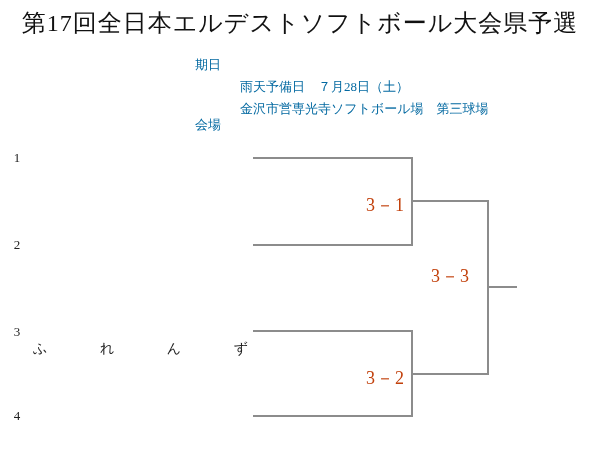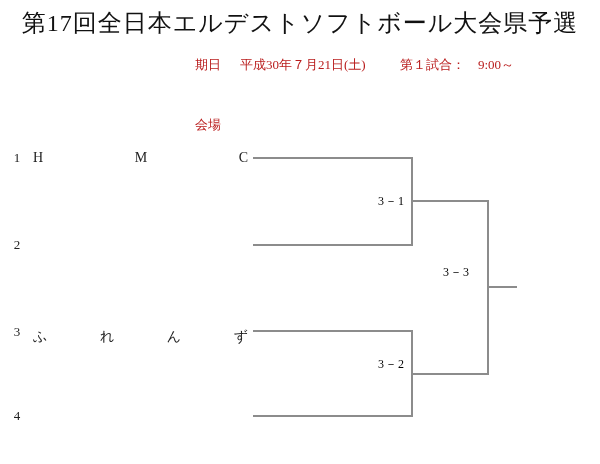--- a/index.html
+++ b/index.html
@@ -19,81 +19,80 @@
     position:absolute;top:7px;left:0;width:600px;
     text-align:center;
     font-size:24px;letter-spacing:1px;
     color:#111111;
     white-space:nowrap;
   }
   .hdr{
     position:absolute;
     font-size:13px;
     white-space:nowrap;
-    color:#b91c1c;
+    color:#0369a1;
   }
   .seed{
     position:absolute;left:8px;width:18px;
     font-size:13px;text-align:center;
     color:#222222;
   }
   .team{
     position:absolute;left:33px;width:215px;
     font-size:14px;line-height:18px;
     text-align:justify;
     text-align-last:justify;
     -moz-text-align-last:justify;
     white-space:nowrap;
     color:#222222;
   }
   .bl{position:absolute;background:var(--line);}
   .bl.h{height:2px;}
   .bl.v{width:2px;}
   .match{
     position:absolute;width:52px;
-    font-size:12px;text-align:right;
+    font-size:18px;text-align:right;
     letter-spacing:1px;
     white-space:nowrap;
-    color:#000000;
+    color:#c2410c;
   }
 </style>
 </head>
 <body>
 
 <div class="page">
 
   <div class="title">第17回全日本エルデストソフトボール大会県予選</div>
 
   <span class="hdr" style="top:56px;left:195px">期日</span>
-  <span class="hdr" style="top:56px;left:240px">平成30年７月21日(土)</span>
-  <span class="hdr" style="top:56px;left:400px">第１試合：　9:00～</span>
 
+  <span class="hdr" style="top:78px;left:240px">雨天予備日　７月28日（土）</span>
 
   <span class="hdr" style="top:116px;left:195px">会場</span>
+  <span class="hdr" style="top:100px;left:240px">金沢市営専光寺ソフトボール場　第三球場</span>
 
   <span class="seed" style="top:150px">1</span>
-  <div class="team" style="top:149px">H　M　C</div>
 
   <span class="seed" style="top:237px">2</span>
 
   <span class="seed" style="top:324px">3</span>
-  <div class="team" style="top:328px">ふれんず</div>
+  <div class="team" style="top:340px">ふれんず</div>
 
   <span class="seed" style="top:408px">4</span>
 
   <div class="bl h" style="left:253px;top:157px;width:160px"></div>
   <div class="bl h" style="left:253px;top:244px;width:160px"></div>
   <div class="bl v" style="left:411px;top:157px;height:89px"></div>
   <div class="bl h" style="left:411px;top:200px;width:78px"></div>
 
   <div class="bl h" style="left:253px;top:330px;width:160px"></div>
   <div class="bl h" style="left:253px;top:415px;width:160px"></div>
   <div class="bl v" style="left:411px;top:330px;height:87px"></div>
   <div class="bl h" style="left:411px;top:373px;width:78px"></div>
 
   <div class="bl v" style="left:487px;top:200px;height:175px"></div>
   <div class="bl h" style="left:487px;top:286px;width:30px"></div>
 
   <div class="match" style="left:353px;top:193px">3－1</div>
-  <div class="match" style="left:353px;top:356px">3－2</div>
+  <div class="match" style="left:353px;top:366px">3－2</div>
   <div class="match" style="left:418px;top:264px">3－3</div>
 
 </div>
 
 </body></html>

